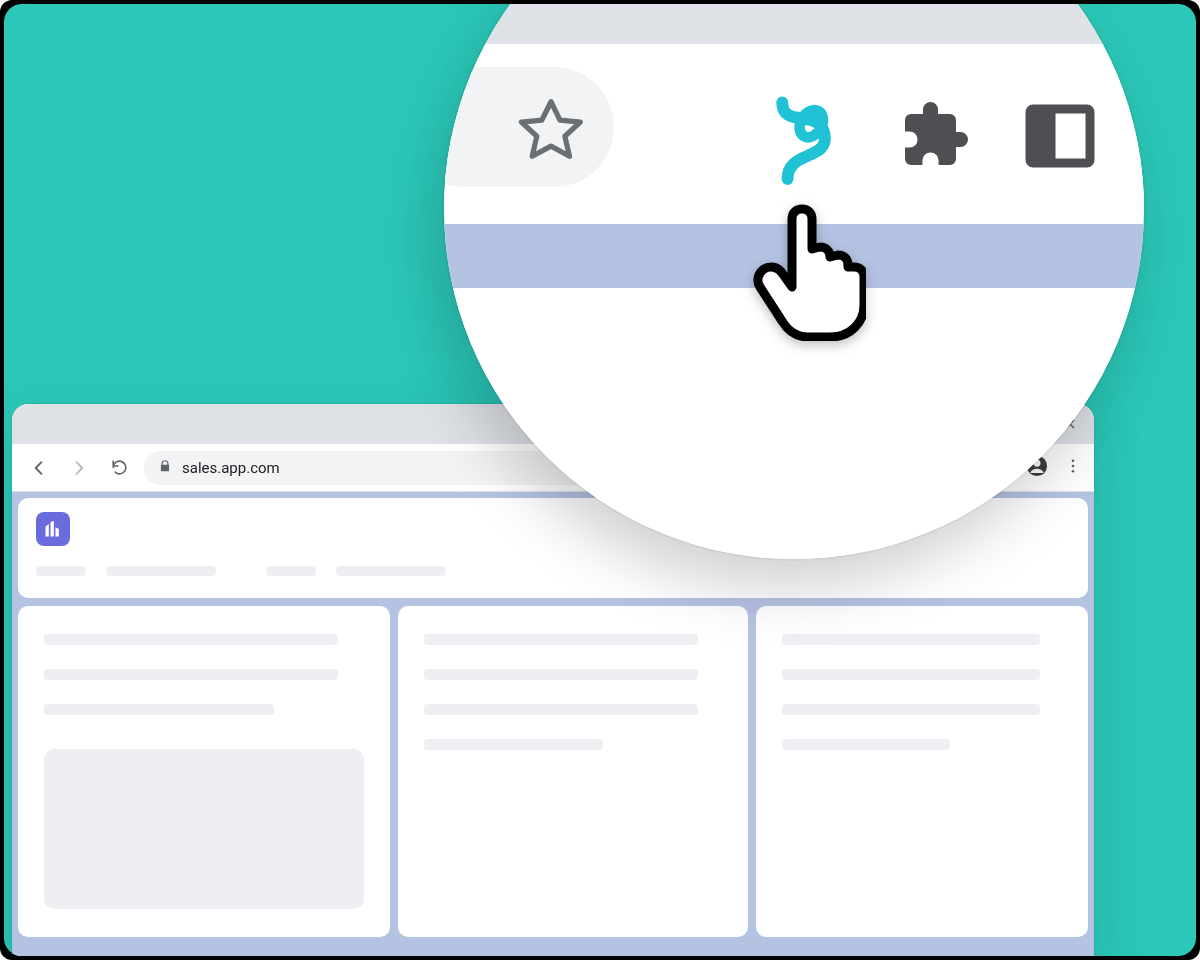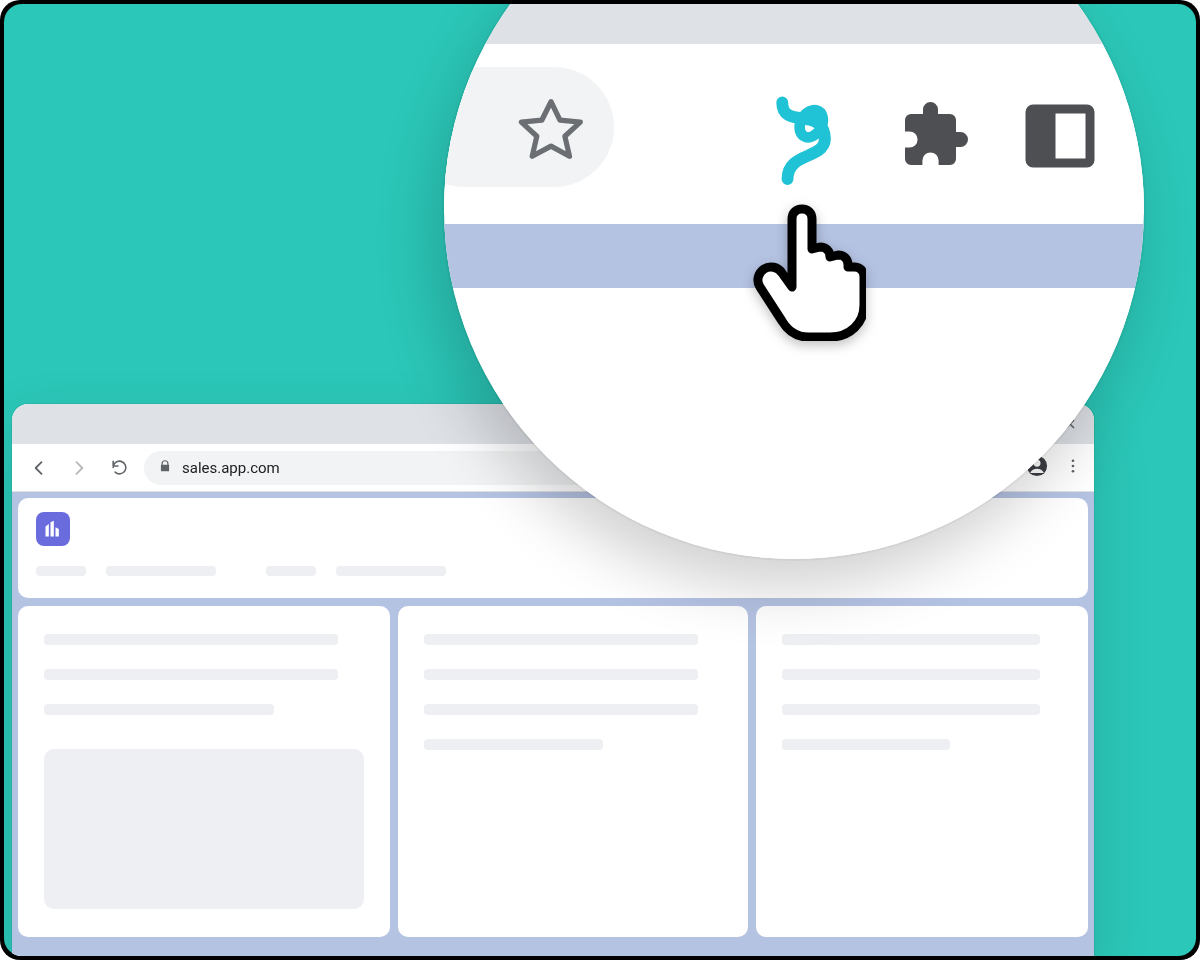--- a/index.html
+++ b/index.html
@@ -1,21 +1,21 @@
 <!DOCTYPE html>
 <html><head>
 <meta charset="utf-8">
 <style>
   * { box-sizing: border-box; margin: 0; padding: 0; }
   html, body { width: 1200px; height: 960px; overflow: hidden; font-family: -apple-system, BlinkMacSystemFont, "Segoe UI", Roboto, Arial, sans-serif; }
   
   .stage {
     width: 1200px; height: 960px;
     background: #000;
-    border-radius: 20px;
+    border-radius: 12px;
     position: relative;
     overflow: hidden;
   }
   .teal-bg {
     position: absolute;
     inset: 4px;
     background: #2BC7B8;
     border-radius: 18px;
     overflow: hidden;
   }

